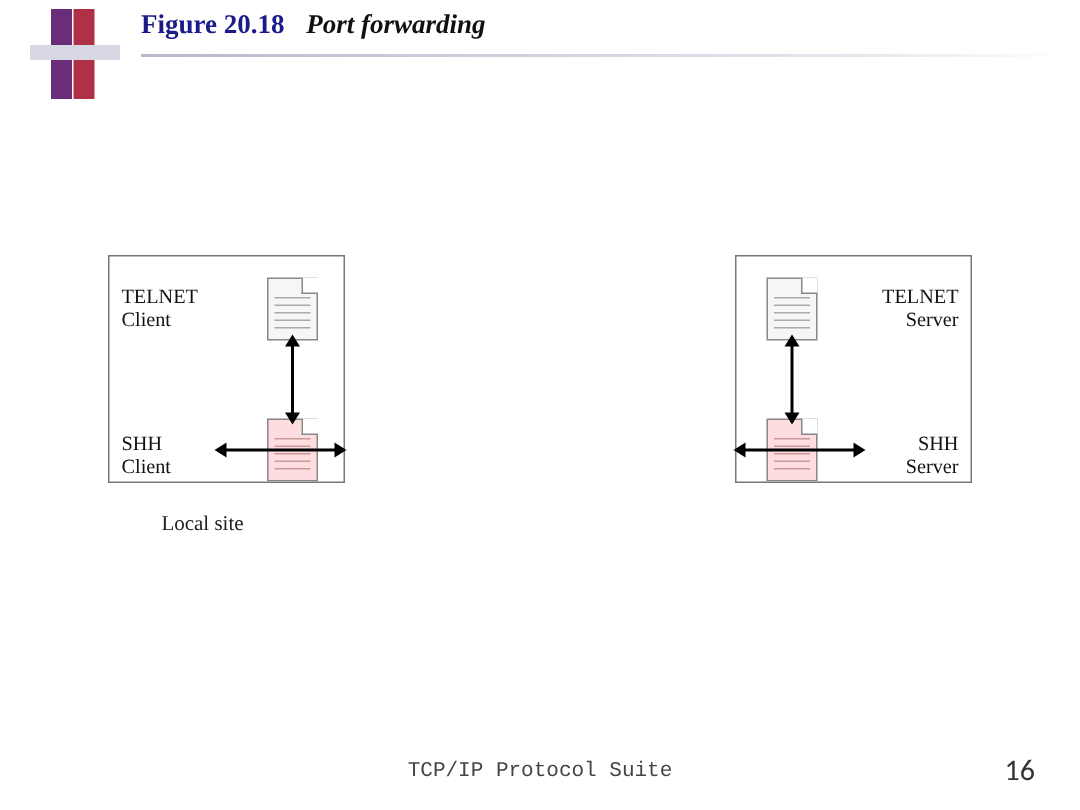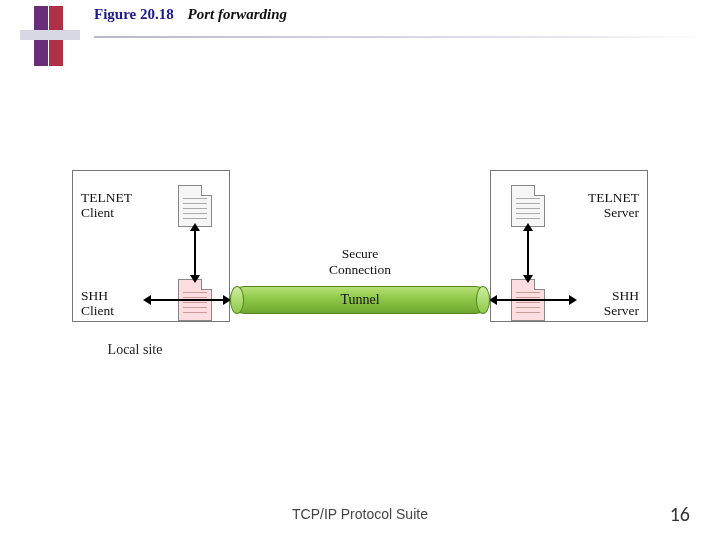--- a/index.html
+++ b/index.html
@@ -19,21 +19,21 @@
     padding-top: 8px;
   }
   .header-logo {
     position: absolute;
     left: 20px; top: 6px;
     width: 60px; height: 60px;
   }
   .header-title {
     position: absolute;
     left: 94px; top: 6px;
-    font-size: 15px;
+    font-size: 18px;
     color: #000;
   }
   .header-title .fig {
     font-weight: bold;
     color: #1a1a8a;
   }
   .header-title .caption {
     font-weight: bold;
     font-style: italic;
     color: #111;
@@ -200,21 +200,21 @@
   .harrow2 .hr { right: -7px; border-left: 8px solid #000; }
   .harrow2.left  { left: 150px; width: 74px; }
   .harrow2.right { left: 496px; width: 74px; }
 
   
   .footer-center {
     position: absolute;
     bottom: 18px;
     left: 0; width: 720px;
     text-align: center;
-    font-family: Liberation Sans, sans-serif;
+    font-family: Liberation Mono, monospace;
     font-size: 14px;
     color: #444;
   }
   .page-num {
     position: absolute;
     bottom: 14px;
     right: 30px;
     font-family: Calibri, Arial, sans-serif;
     font-size: 20px;
     color: #333;
@@ -288,26 +288,17 @@
 
   <div class="harrow2 left">
     <span class="head hl"></span>
       <span class="head hr"></span>
   </div>
   <div class="harrow2 right">
     <span class="head hl"></span>
       <span class="head hr"></span>
   </div>
 
-  <div class="tunnel-wrap">
-    <div class="secure-label" style="white-space:pre-line">Secure
-Connection</div>
-    <div class="tunnel">
-      <div class="cap left"></div>
-      <div class="cap right"></div>
-      <span class="tunnel-label">Tunnel</span>
-    </div>
-  </div>
 
 </div>
 
 <div class="footer-center">TCP/IP Protocol Suite</div>
 <div class="page-num">16</div>
 
 </body></html>

